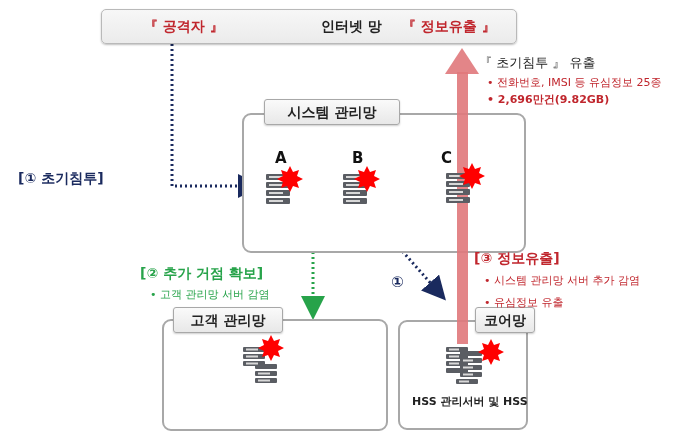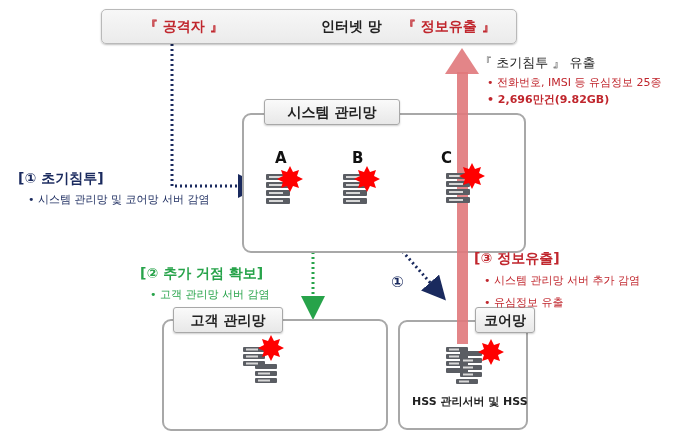--- a/index.html
+++ b/index.html
@@ -157,21 +157,20 @@
 <div class="abs" style="left:412px;top:394px;font-size:11px;font-weight:bold;color:#222;">HSS 관리서버 및 HSS</div>
 
 <div class="abs" style="left:479px;top:54px;">
   <div style="font-size:13px;color:#222;">『 초기침투 』 유출</div>
   <div class="bullet red" style="margin:3px 0 0 8px;font-weight:normal;">• 전화번호, IMSI 등 유심정보 25종</div>
   <div class="bullet red" style="margin:2px 0 0 8px;font-weight:bold;">• 2,696만건(9.82GB)</div>
 </div>
 
 <div class="abs" style="left:18px;top:170px;">
   <div class="heading" style="color:#1a2a5e;">[① 초기침투]</div>
-  <div class="bullet" style="color:#1a2a5e;margin:4px 0 0 10px;">• 시스템 관리망 및 코어망 서버 감염</div>
 </div>
 
 <div class="abs" style="left:140px;top:265px;">
   <div class="heading green">[② 추가 거점 확보]</div>
   <div class="bullet green" style="margin:4px 0 0 10px;">• 고객 관리망 서버 감염</div>
 </div>
 
 <div class="abs" style="left:474px;top:250px;">
   <div class="heading red">[③ 정보유출]</div>
   <div class="bullet red" style="margin:5px 0 0 10px;">• 시스템 관리망 서버 추가 감염</div>

